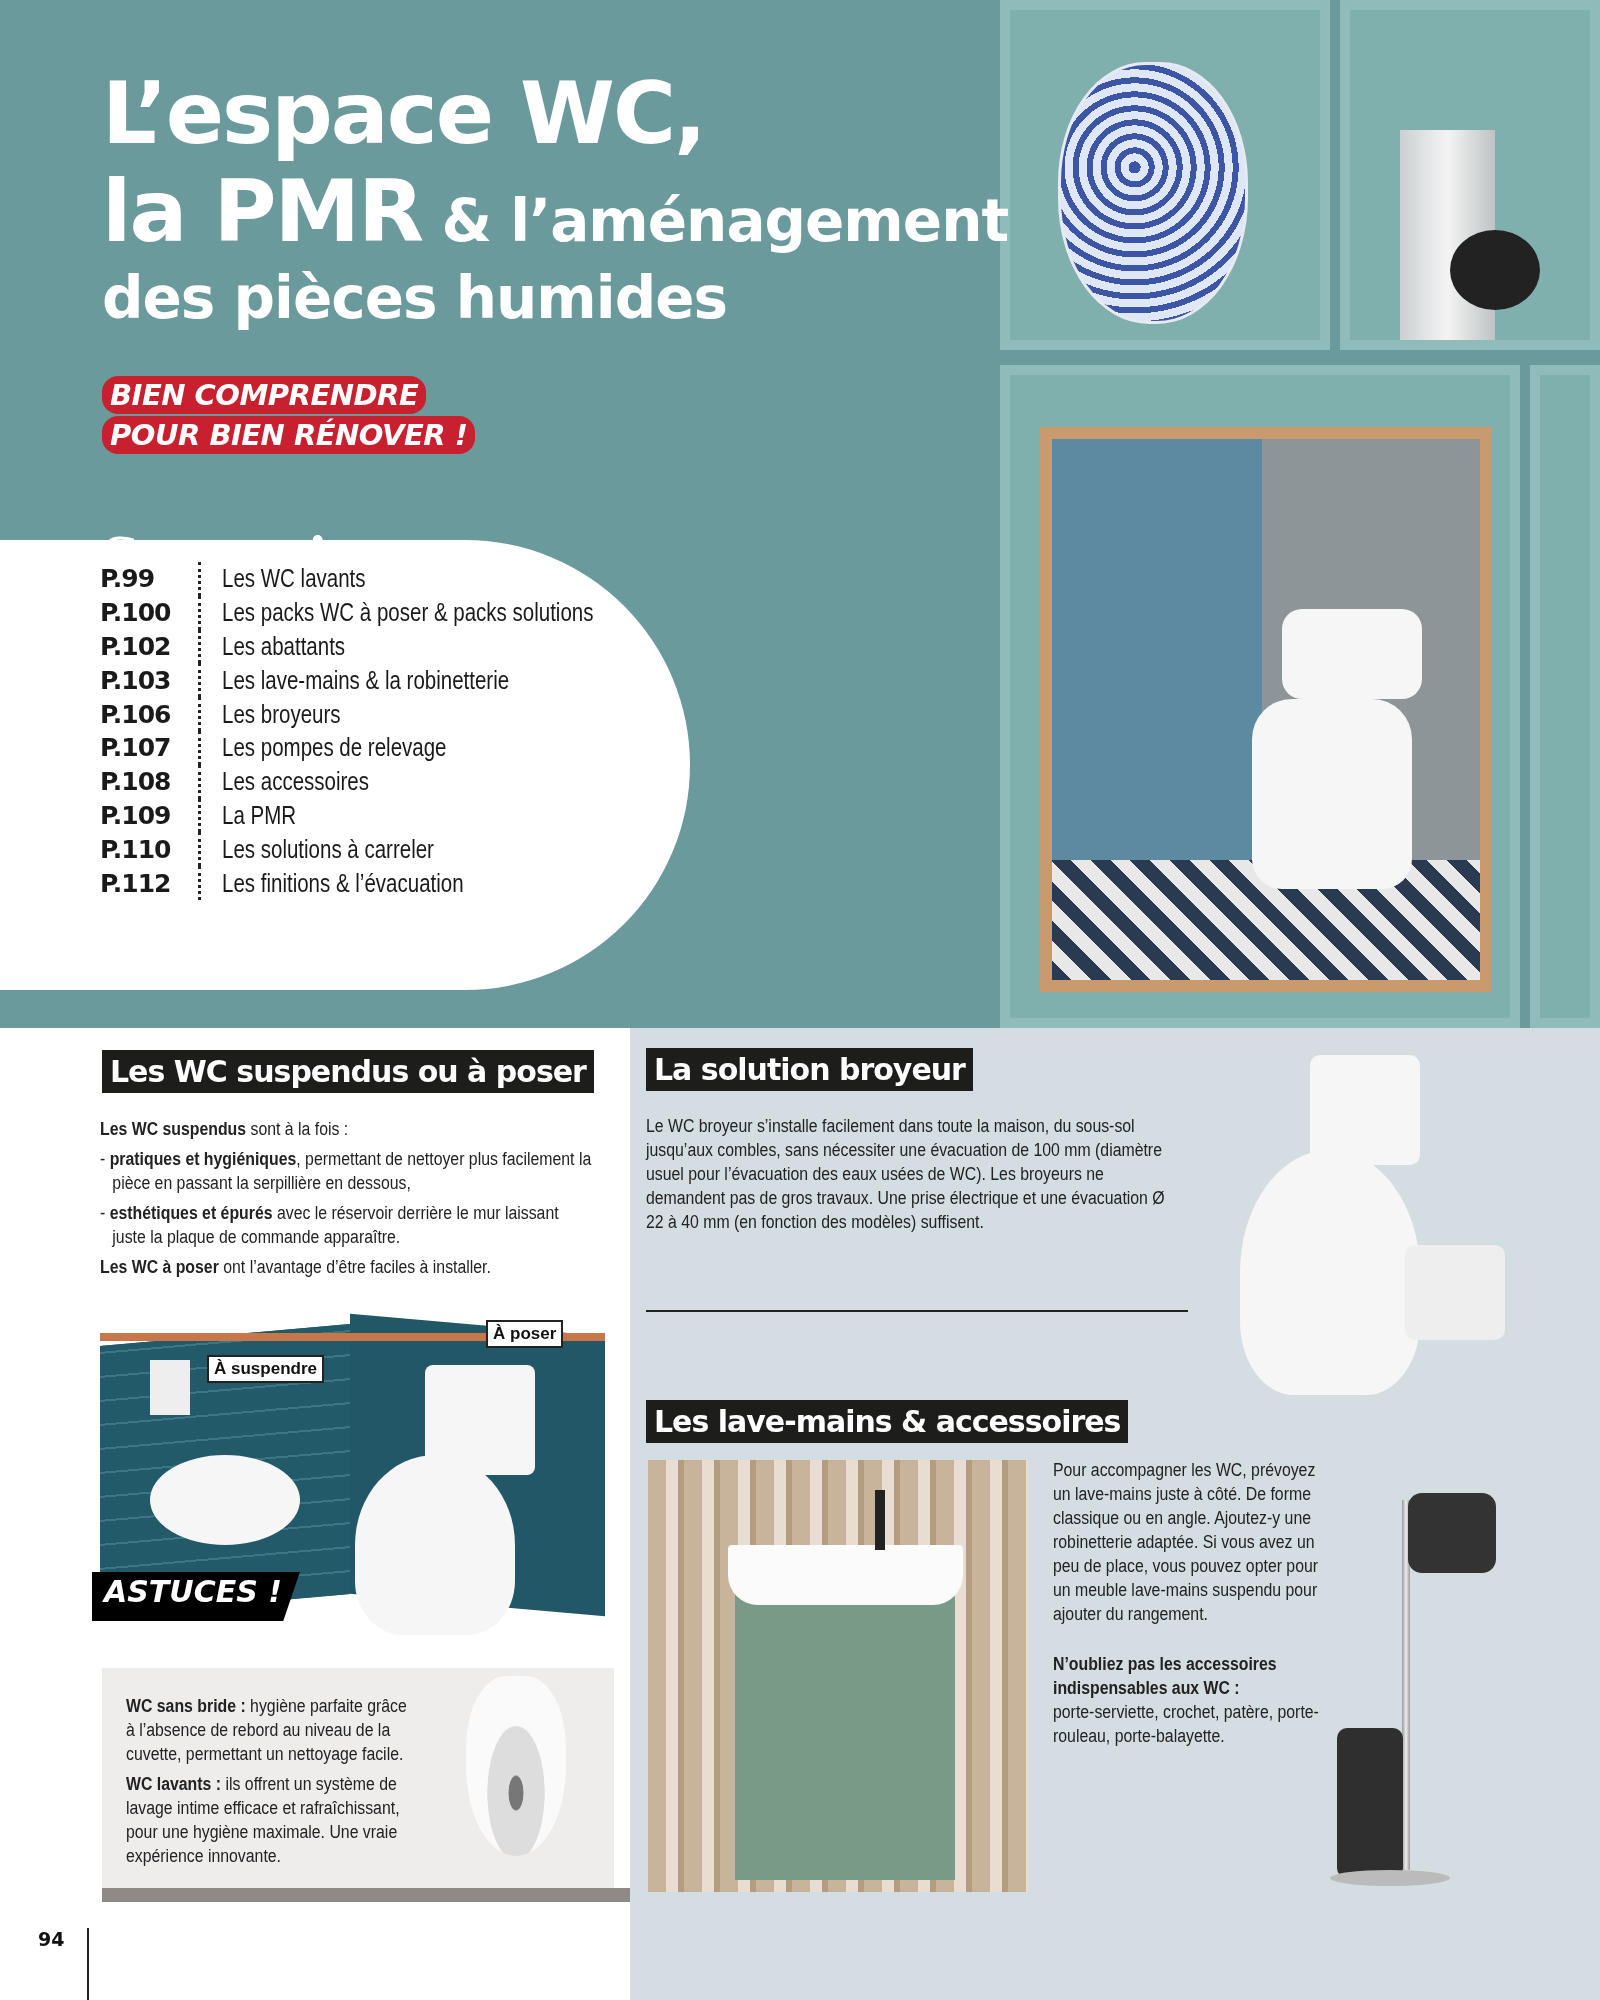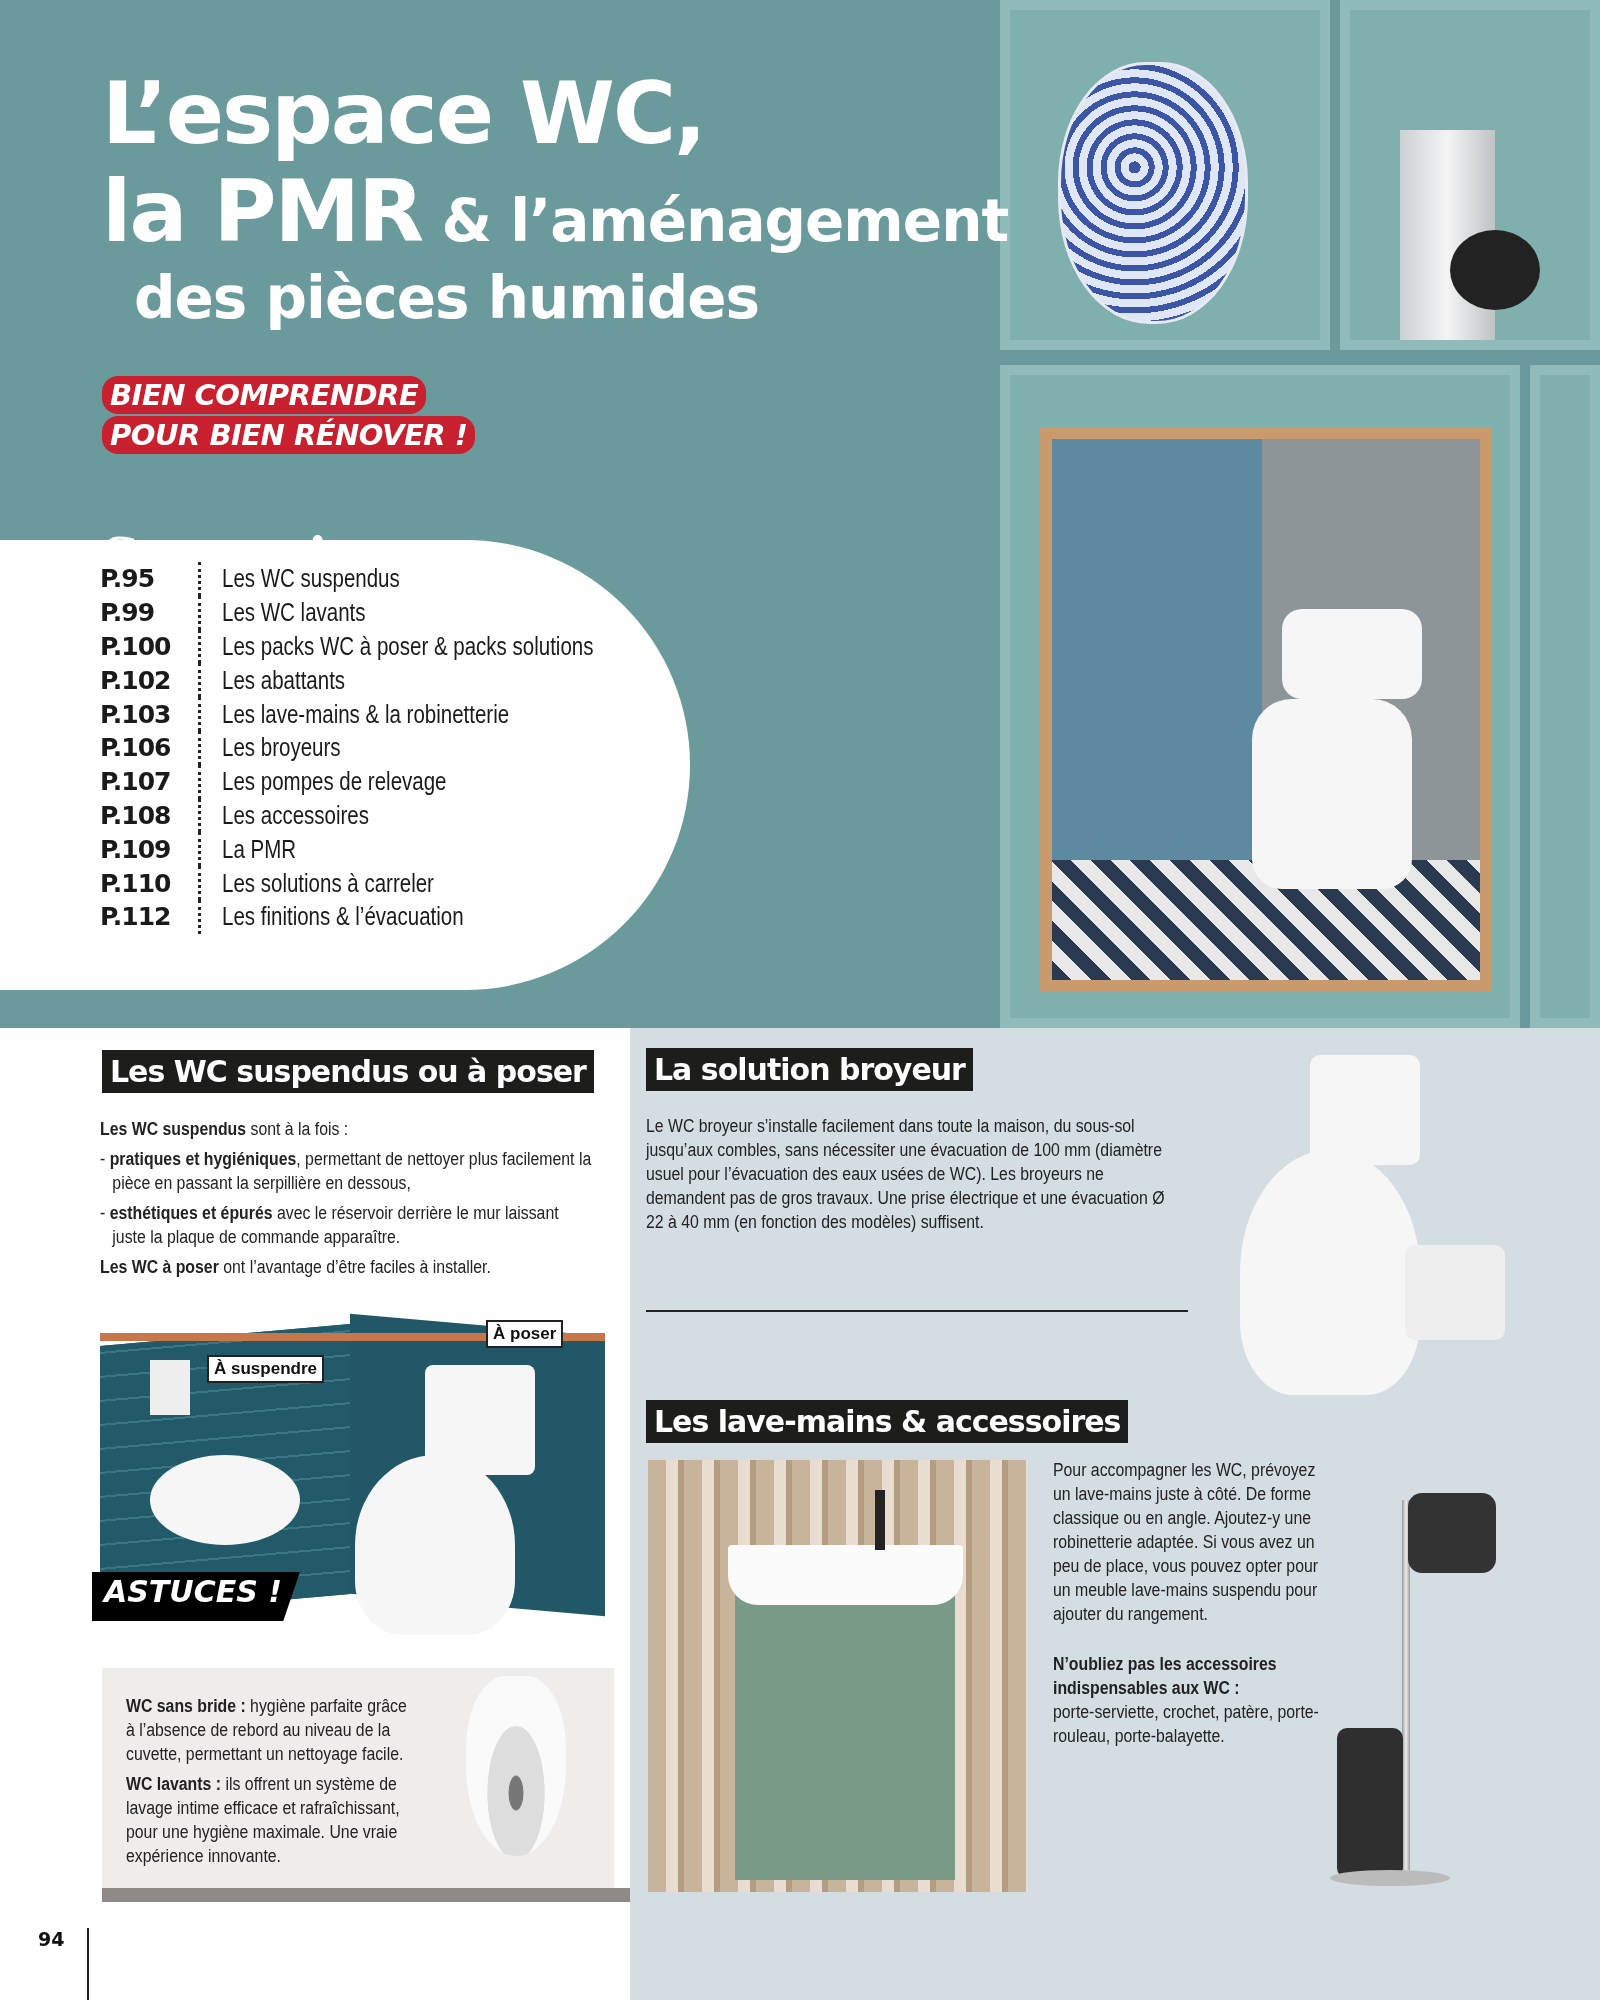--- a/index.html
+++ b/index.html
@@ -2,21 +2,21 @@
 <html><head>
 <meta charset="utf-8">
 <style>
   * { box-sizing: border-box; margin: 0; padding: 0; }
   body { width: 1600px; height: 2000px; position: relative; overflow: hidden; background: #ffffff; font-family: "Liberation Sans", sans-serif; }
   .hero { position: absolute; left: 0; top: 0; width: 1600px; height: 1028px; background: #6a9a9c; }
   .title { position: absolute; left: 102px; top: 70px; color: #fff; font-family: "DejaVu Sans", sans-serif; font-weight: bold; line-height: 1.02; letter-spacing: -2px; }
   .title .l1 { font-size: 86px; display: block; }
   .title .l2 { font-size: 86px; display: block; margin-top: 10px; }
   .title .l2 small { font-size: 58px; letter-spacing: -1px; }
-  .title .l3 { font-size: 58px; display: block; margin-top: 14px; letter-spacing: -1px; margin-left: 32px; }
+  .title .l3 { font-size: 58px; display: block; margin-top: 14px; letter-spacing: -1px; }
   .tag { position: absolute; left: 102px; background: #c8202f; color: #fff; font-family: "DejaVu Sans", sans-serif; font-weight: bold; font-style: italic; font-size: 29px; padding: 2px 8px; letter-spacing: -0.5px; border-radius: 16px; }
   .tag1 { top: 376px; } .tag2 { top: 416px; }
   .sommaire-label { position: absolute; left: 102px; top: 478px; color: #fff; font-family: "DejaVu Serif", serif; font-weight: bold; font-size: 52px; letter-spacing: -2px; margin-top: 48px; }
   .toc-panel { position: absolute; left: 0; top: 540px; width: 690px; height: 450px; background: #fff; border-radius: 0 230px 230px 0; }
   .toc { position: absolute; left: 100px; top: 562px; }
   .toc-row { display: flex; height: 33.8px; align-items: center; }
   .toc-page { width: 98px; font-family: "DejaVu Sans", sans-serif; font-weight: bold; font-size: 25px; color: #1a1a1a; letter-spacing: -1px; }
   .toc-sep { width: 24px; height: 33.8px; border-left: 3px dotted #222; margin-left: 0; }
   .toc-title { font-family: "Liberation Sans Narrow", "Liberation Sans", sans-serif; font-size: 25px; color: #1a1a1a; transform: scaleX(0.82); transform-origin: left center; white-space: nowrap; }
   
@@ -79,25 +79,20 @@
   <span class="l1">L’espace WC,</span>
   <span class="l2"><span>la PMR</span><small> &amp; l’aménagement</small></span>
   <span class="l3">des pièces humides</span>
 </div>
 <div class="tag tag1">BIEN COMPRENDRE</div>
 <div class="tag tag2">POUR BIEN RÉNOVER !</div>
 <div class="sommaire-label">Sommaire</div>
 
 <div class="toc-panel"></div>
 <div class="toc">
-  <div class="toc-row">
-      <span class="toc-page">P.95</span>
-      <span class="toc-sep"></span>
-      <span class="toc-title">Les WC suspendus</span>
-    </div>
   <div class="toc-row">
       <span class="toc-page">P.99</span>
       <span class="toc-sep"></span>
       <span class="toc-title">Les WC lavants</span>
     </div>
   <div class="toc-row">
       <span class="toc-page">P.100</span>
       <span class="toc-sep"></span>
       <span class="toc-title">Les packs WC à poser &amp; packs solutions</span>
     </div>

